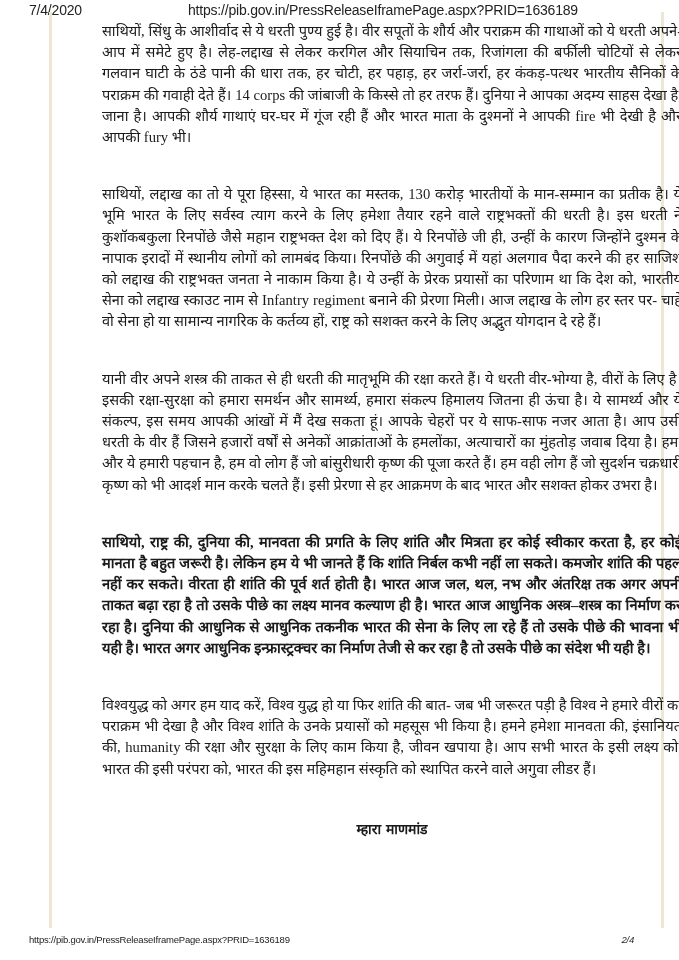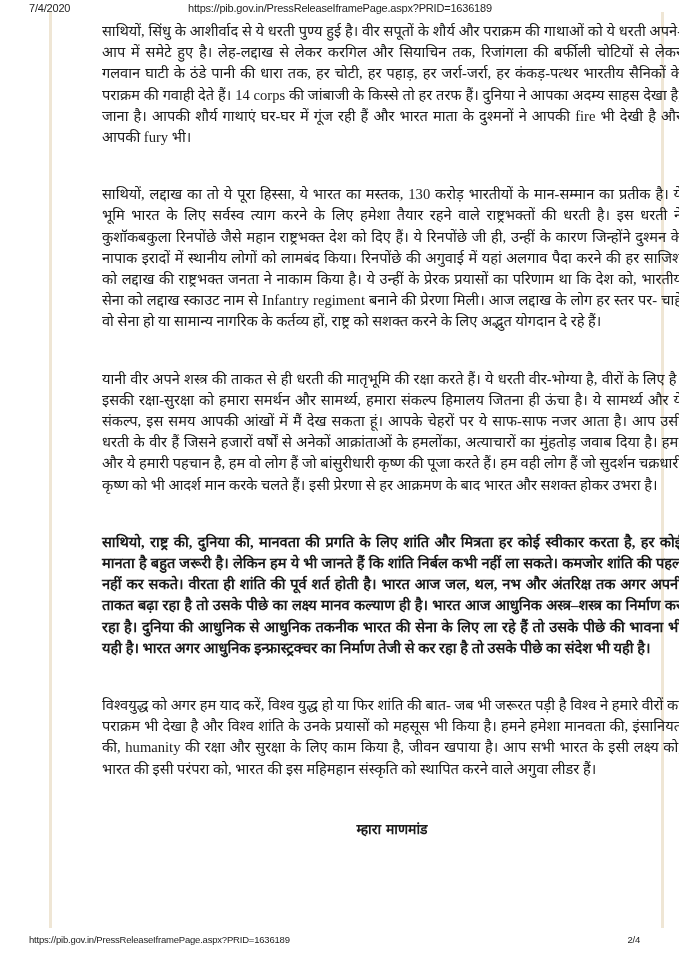--- a/index.html
+++ b/index.html
@@ -15,21 +15,21 @@
     font-family: "DejaVu Serif", serif;
     color: #1a1a1a;
   }
   .print-header {
     position: absolute;
     top: 2px;
     left: 0;
     width: 679px;
     height: 12px;
     font-family: "Liberation Sans", sans-serif;
-    font-size: 11px;
+    font-size: 14px;
     color: #222;
     letter-spacing: -0.2px;
   }
   .print-header .date {
     position: absolute;
     left: 29px;
     top: 0;
   }
   .print-header .url {
     position: absolute;
@@ -47,22 +47,23 @@
     color: #222;
     letter-spacing: -0.2px;
   }
   .print-footer .url {
     position: absolute;
     left: 29px;
     top: 0;
   }
   .print-footer .page {
     position: absolute;
-    right: 39px;
+    right: 45px;
     top: 0;
+    font-style: italic;
   }
   .frame {
     position: absolute;
     left: 49px;
     top: 12px;
     width: 609px;
     height: 916px;
     border-left: 3px solid #efe6d5;
     border-right: 3px solid #efe6d5;
   }

